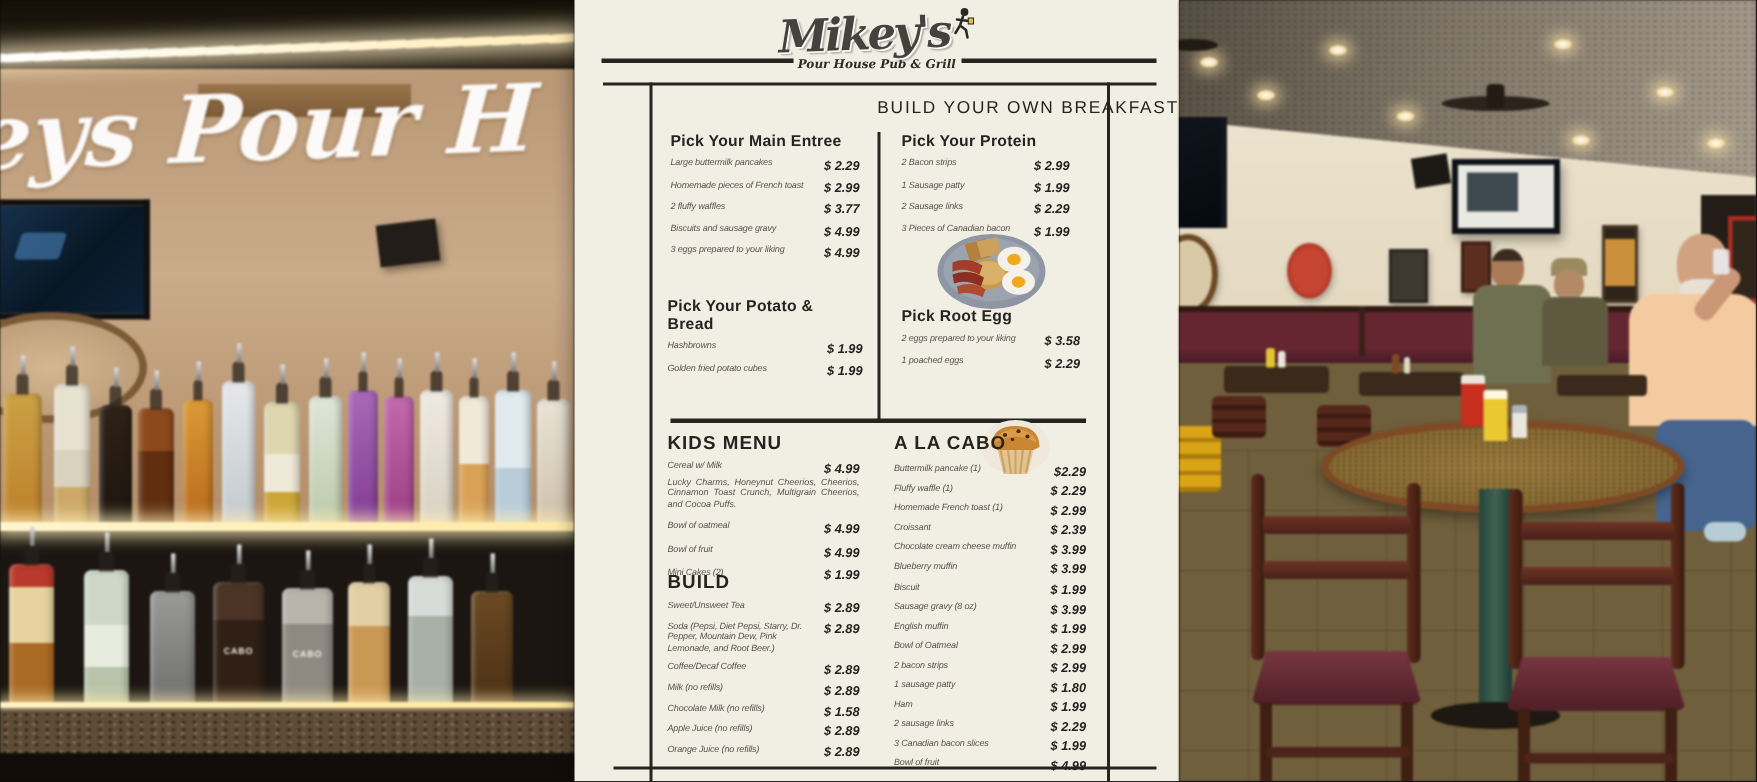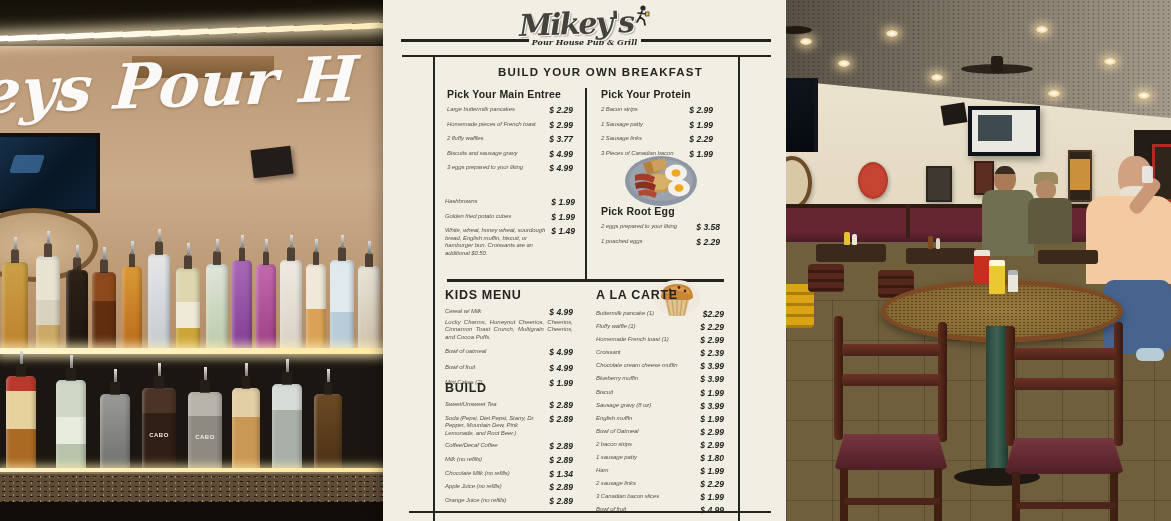--- a/index.html
+++ b/index.html
@@ -79,21 +79,21 @@
   .r-mid{left:19px;top:55px;width:369px;height:1.5px;}
   .r-bottom{left:26px;top:511px;width:362px;height:1.5px;}
   .vf-l{left:50px;top:55px;width:1.5px;height:466px;}
   .vf-r{left:355px;top:55px;width:1.5px;height:466px;}
   .vdiv{left:202px;top:88px;width:1.5px;height:192px;}
   .hdiv{left:64px;top:279px;width:277px;height:2.5px;}
   .logo{position:absolute;left:0;right:0;top:6px;text-align:center;}
   .logo-name{display:inline-block;font:italic 700 30px "DejaVu Serif",serif;color:#45423d;letter-spacing:-2px;transform:rotate(-2deg);text-shadow:1px 1px 0 #ffffff,2px 2px 1px rgba(60,55,45,.35);}
   .logo-tag{font:italic 700 8px "DejaVu Serif",serif;color:#2c2a26;margin-top:-4px;}
   .runner{display:inline-block;vertical-align:top;margin:-2px 0 0 2px;}
-  .title{position:absolute;top:66px;left:0;right:0;text-align:center;font-size:11.5px;font-weight:700;letter-spacing:1.2px;color:#26241f;padding-left:32px;}
+  .title{position:absolute;top:66px;left:0;right:0;text-align:right;font-size:11.5px;font-weight:400;letter-spacing:1.2px;color:#26241f;padding-left:32px;}
   .sec{position:absolute;}
   .sec h3{margin:0 0 6px 0;font-size:10.5px;font-weight:700;color:#26241f;letter-spacing:.2px;}
   .sec.big h3{font-size:12.5px;letter-spacing:.7px;}
   .rows{list-style:none;margin:0;padding:0;font-style:italic;}
   .row{display:flex;flex-wrap:wrap;align-items:flex-start;margin-bottom:6px;column-gap:6px;}
   .lbl{flex:1;font-size:6px;line-height:7.5px;color:#57534b;letter-spacing:-.1px;}
   .prc{font-size:8.5px;line-height:8.5px;font-weight:700;color:#23221e;white-space:nowrap;}
   .desc{width:100%;font-size:6px;line-height:7.5px;color:#57534b;text-align:justify;margin-top:2px;}
   .s-entree{left:64px;top:88px;width:126px;}
   .s-protein{left:218px;top:88px;width:112px;}
@@ -258,39 +258,35 @@
       <path d="M12 24 Q22 20 32 26 L30 32 Q20 27 12 30 Z" fill="#a33d2a"></path>
       <path d="M12 32 Q23 28 33 34 L31 40 Q21 35 13 38 Z" fill="#8d2f20"></path>
       <path d="M15 40 Q25 36 34 42 L32 47 Q23 43 16 45 Z" fill="#b04a30"></path>
       <ellipse cx="53" cy="22" rx="11" ry="8.5" fill="#f4f1ea"></ellipse>
       <ellipse cx="53" cy="22" rx="4.5" ry="3.8" fill="#f0a81c"></ellipse>
       <ellipse cx="56" cy="37" rx="11" ry="8.5" fill="#f4f1ea"></ellipse>
       <ellipse cx="56" cy="37" rx="4.5" ry="3.8" fill="#f0a81c"></ellipse>
     </svg>
 
     <section class="sec s-potato">
+      <h3>Pick Your Potato &amp; Bread</h3>
       <ul class="rows">
 
           <li class="row">
             <span class="lbl">Hashbrowns</span>
             <span class="prc">$ 1.99</span>
 
           </li>
 
           <li class="row">
             <span class="lbl">Golden fried potato cubes</span>
             <span class="prc">$ 1.99</span>
 
           </li>
 
-          <li class="row">
-            <span class="lbl">White, wheat, honey wheat, sourdough bread, English muffin, biscuit, or hamburger bun. Croissants are an additional $0.50.</span>
-            <span class="prc">$ 1.49</span>
-
-          </li>
         </ul>
     </section>
 
     <section class="sec s-egg">
       <h3>Pick Root Egg</h3>
       <ul class="rows">
 
           <li class="row">
             <span class="lbl">2 eggs prepared to your liking</span>
             <span class="prc">$ 3.58</span>
@@ -358,21 +354,21 @@
           </li>
 
           <li class="row">
             <span class="lbl">Milk (no refills)</span>
             <span class="prc">$ 2.89</span>
 
           </li>
 
           <li class="row">
             <span class="lbl">Chocolate Milk (no refills)</span>
-            <span class="prc">$ 1.34</span>
+            <span class="prc">$ 1.58</span>
 
           </li>
 
           <li class="row">
             <span class="lbl">Apple Juice (no refills)</span>
             <span class="prc">$ 2.89</span>
 
           </li>
 
           <li class="row">
@@ -389,21 +385,21 @@
       <path d="M10 17 Q12 9 24 8 Q36 9 38 17 Q30 13 24 13 Q18 13 10 17Z" fill="#dd9c48"></path>
       <circle cx="17" cy="12" r="1.4" fill="#4a2c14"></circle>
         <circle cx="26" cy="9.5" r="1.4" fill="#4a2c14"></circle>
       <circle cx="32" cy="13" r="1.4" fill="#4a2c14"></circle>
         <circle cx="22" cy="15" r="1.2" fill="#4a2c14"></circle>
       <path d="M12 22 L36 22 L32 38 L16 38 Z" fill="#e3c390"></path>
       <path d="M14 22 L17 37 M19 22 L21 38 M24 22 L24 38 M29 22 L27 38 M34 22 L31 37" stroke="#c9a468" stroke-width="1.4"></path>
     </svg>
 
     <section class="sec big s-alacarte">
-      <h3>A LA CARTE</h3>
+      <h3>A LA CABO</h3>
       <ul class="rows">
 
           <li class="row">
             <span class="lbl">Buttermilk pancake (1)</span>
             <span class="prc">$2.29</span>
 
           </li>
 
           <li class="row">
             <span class="lbl">Fluffy waffle (1)</span>

